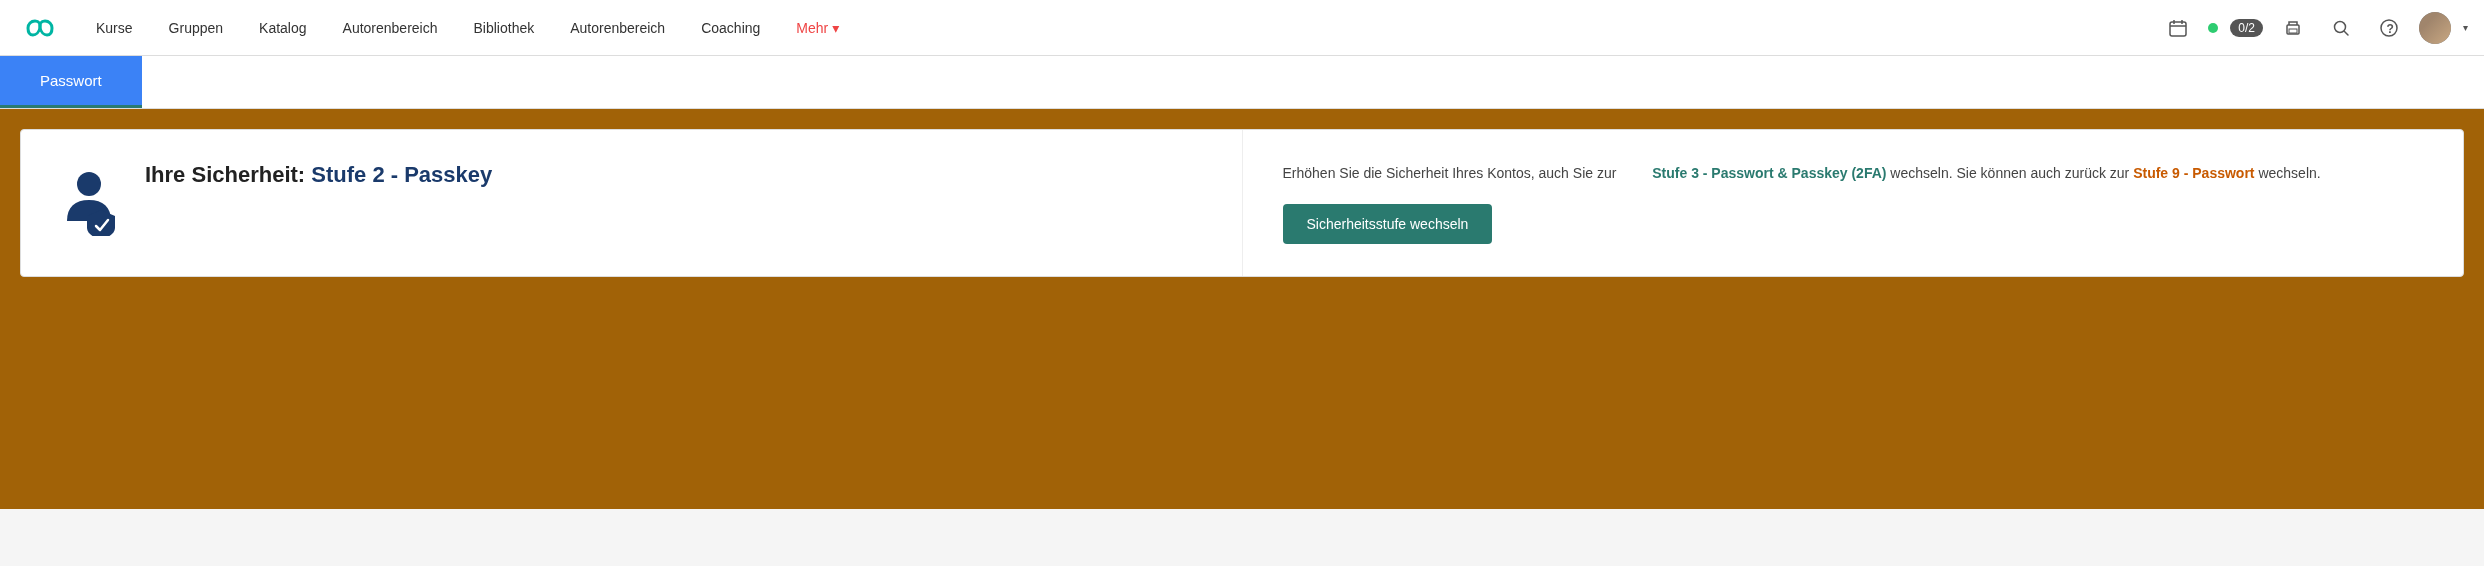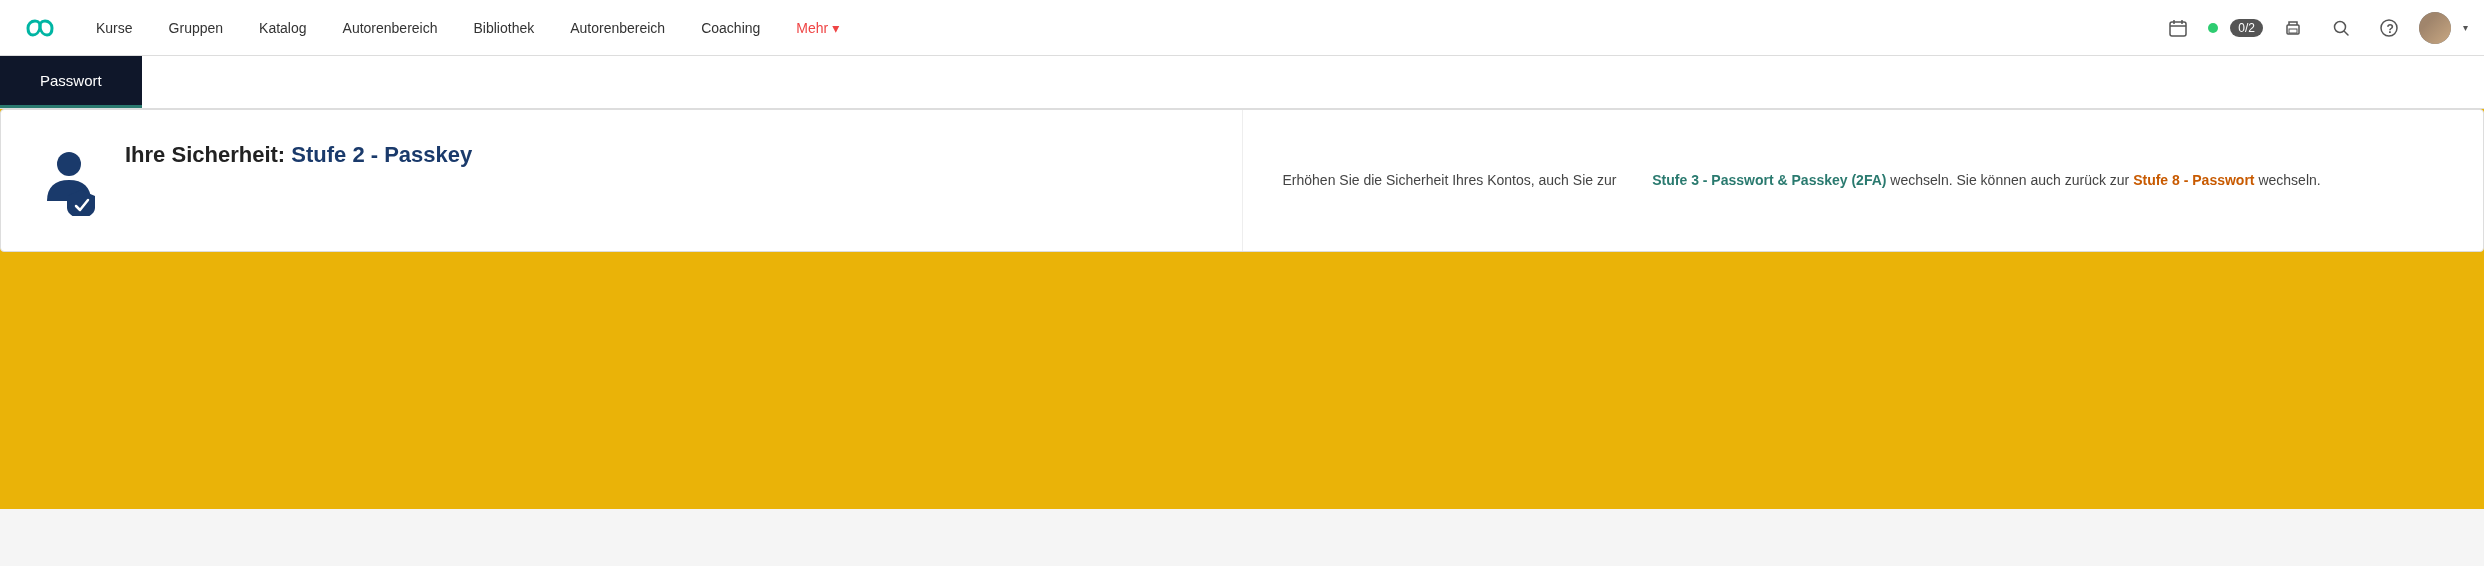--- a/index.html
+++ b/index.html
@@ -109,28 +109,29 @@
     }
     .tab {
       padding: 16px 40px;
       cursor: pointer;
       font-size: 15px;
       color: #333;
       border-bottom: 3px solid transparent;
       text-align: center;
     }
     .tab.active {
-      background: #0f172a;
+      background: #3b82f6;
       color: #fff;
       border-bottom: 3px solid #2a7a6f;
     }
 
     
     .main-content {
-      background: #eab308;
+      padding: 20px;
+      background: #a16207;
       min-height: 400px;
     }
     .security-card {
       background: #fff;
       border: 1px solid #ddd;
       border-radius: 4px;
       display: flex;
       overflow: hidden;
     }
     .security-left {
@@ -277,18 +278,19 @@
       </div>
       <div class="security-text">
         <h2>
           <span>Ihre Sicherheit: </span><span class="highlight-blue">Stufe 2 - Passkey</span>
         </h2>
       </div>
     </div>
 
     <div class="security-right">
       <p>
-        <span>Erhöhen Sie die Sicherheit Ihres Kontos, auch Sie zur </span><span class="highlight-green">Stufe 3 - Passwort &amp; Passkey (2FA)</span><span> wechseln. Sie können auch zurück zur </span><span class="highlight-orange">Stufe 8 - Passwort</span><span> wechseln.</span>
+        <span>Erhöhen Sie die Sicherheit Ihres Kontos, auch Sie zur </span><span class="highlight-green">Stufe 3 - Passwort &amp; Passkey (2FA)</span><span> wechseln. Sie können auch zurück zur </span><span class="highlight-orange">Stufe 9 - Passwort</span><span> wechseln.</span>
       </p>
+      <button class="btn-primary">Sicherheitsstufe wechseln</button>
     </div>
 
   </div>
 </div>
 
 </body></html>

